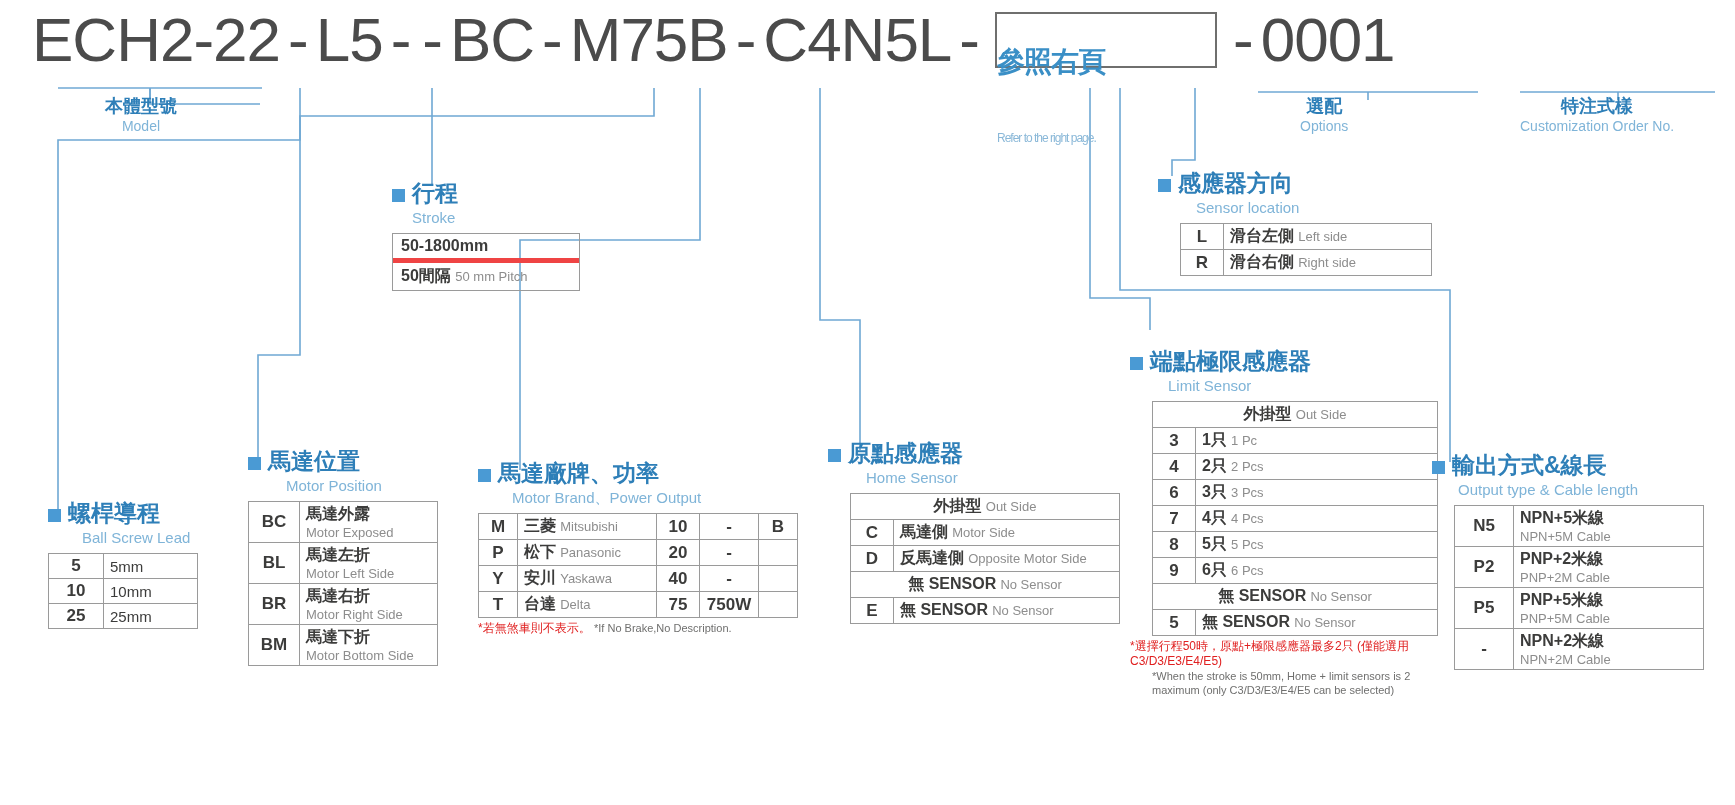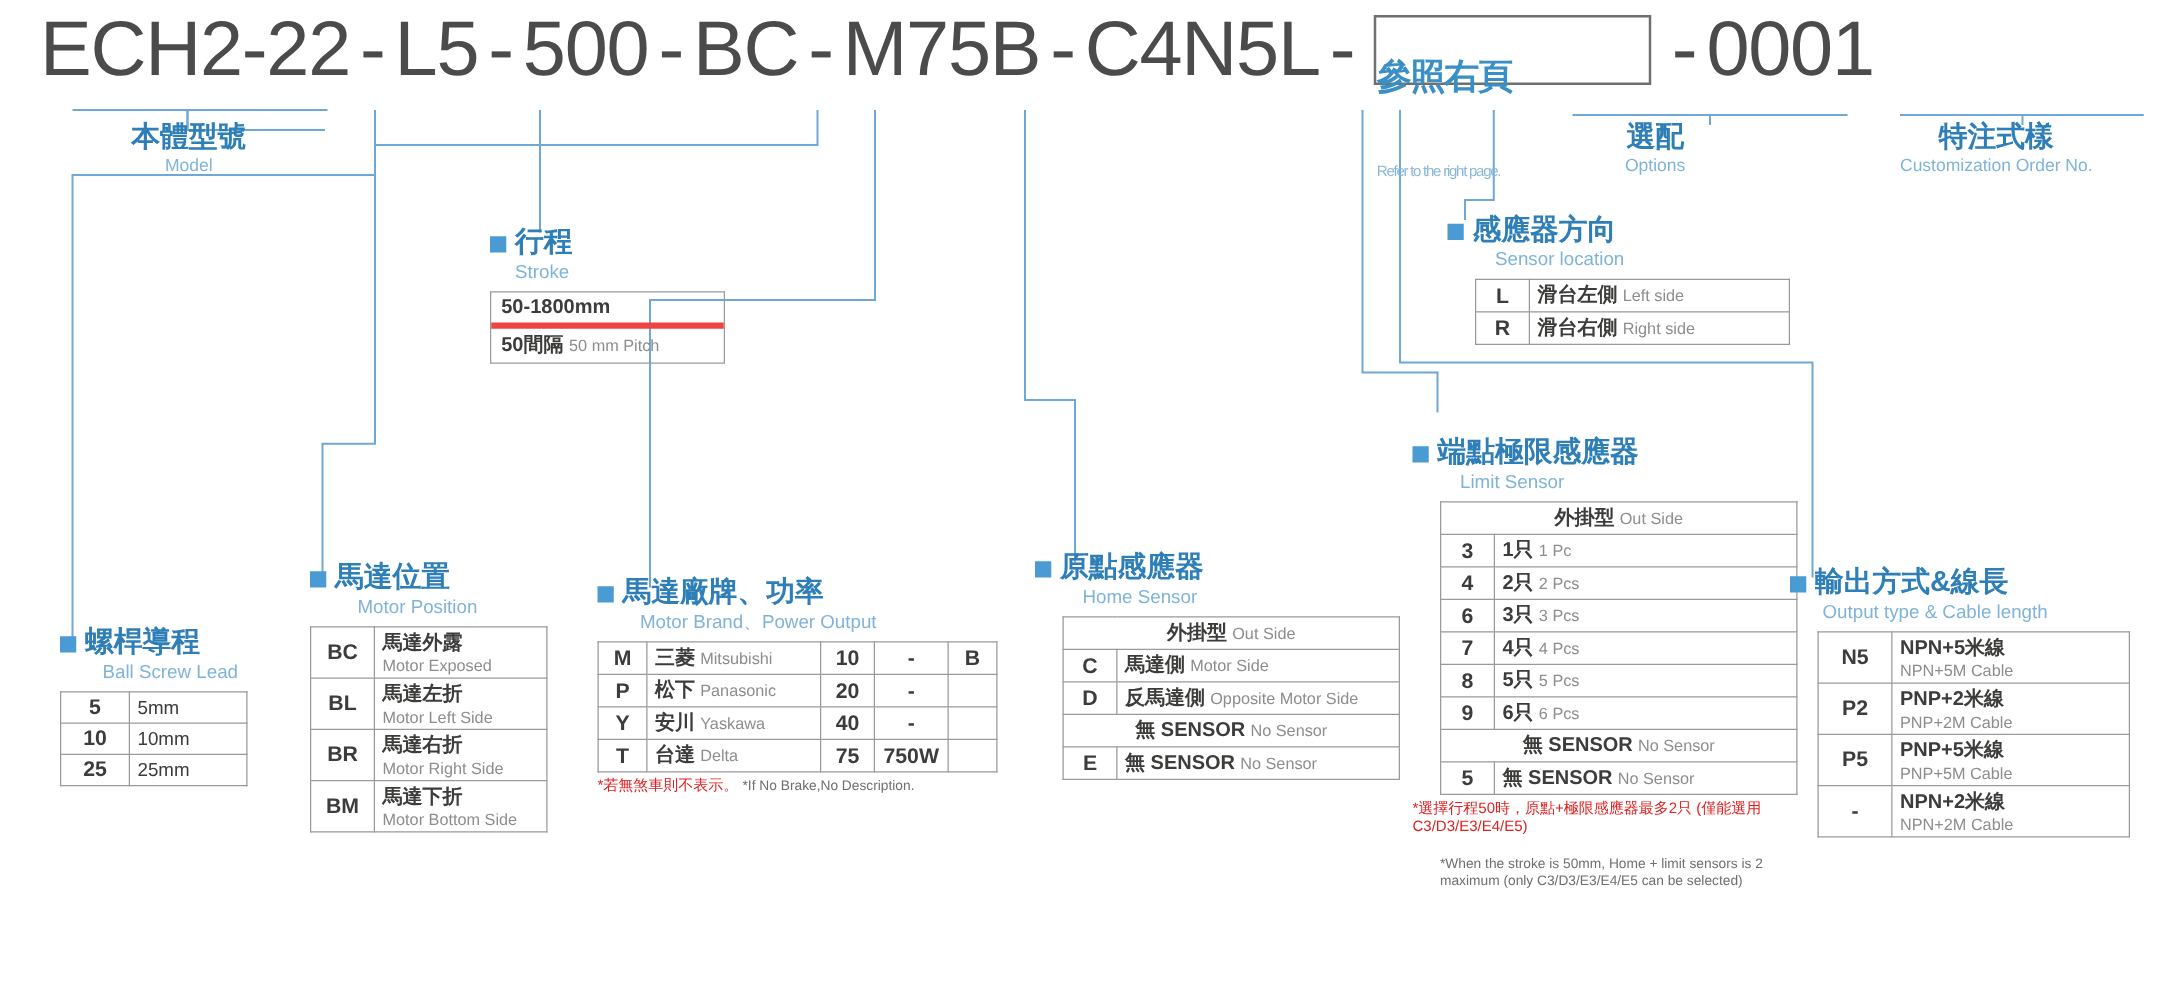--- a/index.html
+++ b/index.html
@@ -40,21 +40,21 @@
   
   svg.lines{position:absolute;top:0;left:0;width:1735px;height:805px;pointer-events:none;}
 
   
   .blk{position:absolute;}
   .hdr{display:flex;align-items:flex-start;}
   .sq{width:13px;height:13px;background:#4a9ad4;margin-right:7px;margin-top:9px;flex:none;}
   .hd-txt .zh{font-size:23px;font-weight:bold;color:#2e7fb8;line-height:1.2;white-space:nowrap;}
   .hd-txt .en{font-size:15px;color:#7fb4d8;line-height:1.3;white-space:nowrap;}
   .hd-center{text-align:center;}
-  .hd-center .zh{font-size:23px;font-weight:bold;color:#2e7fb8;line-height:1.2;}
+  .hd-center .zh{font-size:18px;font-weight:bold;color:#2e7fb8;line-height:1.2;}
   .hd-center .en{font-size:14px;color:#7fb4d8;}
 
   table.t{border-collapse:collapse;font-size:15px;}
   table.t td{border:1px solid #9a9a9a;padding:2px 6px;vertical-align:middle;}
   .code{text-align:center;font-weight:bold;font-size:17px;color:#3c3c3b;}
   .zh2{font-weight:bold;font-size:16px;color:#3c3c3b;white-space:nowrap;}
   .en2{font-size:13px;color:#8d8d8d;font-weight:normal;}
   .span-head{text-align:center;}
   .note{font-size:12px;color:#e02020;line-height:1.25;margin-top:3px;}
   .note .en3{color:#6f6f6e;font-size:11px;}
@@ -99,21 +99,20 @@
       <line x1="1520" y1="92" x2="1715" y2="92"></line>
       <path d="M1618,92 L1618,100"></path>
     </g>
   </svg>
 
   <div class="pn">
     <span class="tok">ECH2-22</span>
     <span class="dash">-</span>
     <span class="tok">L5</span>
     <span class="dash">-</span>
-    <span class="tok">500</span>
     <span class="dash">-</span>
     <span class="tok">BC</span>
     <span class="dash">-</span>
     <span class="tok">M75B</span>
     <span class="dash">-</span>
     <span class="tok">C4N5L</span>
     <span class="dash">-</span>
     <span class="optbox">
       <span class="ob1">參照右頁</span>
       <span class="ob2">Refer to the right page.</span>
@@ -255,21 +254,21 @@
       <tr>
         <td class="code">5</td>
         <td>
           <span class="zh2">無 SENSOR</span>
           <span class="en2">No Sensor</span>
         </td>
       </tr>
     </tbody>
       </table>
     <div class="note" style="width:290px;">*選擇行程50時，原點+極限感應器最多2只 (僅能選用C3/D3/E3/E4/E5)</div>
-    <div class="note en3" style="margin-left:22px;width:290px;color:#6f6f6e;font-size:11px;margin-top:16px;">*When the stroke is 50mm, Home + limit sensors is 2 maximum (only C3/D3/E3/E4/E5 can be selected)</div>
+    <div class="note en3" style="margin-left:22px;width:290px;color:#6f6f6e;font-size:11px;margin-top:1px;">*When the stroke is 50mm, Home + limit sensors is 2 maximum (only C3/D3/E3/E4/E5 can be selected)</div>
   </div>
 
   <div class="blk" style="top:448px;left:248px;">
     <div class="hdr">
       <div class="sq"></div>
       <div class="hd-txt">
         <div class="zh">馬達位置</div>
         <div class="en" style="padding-left:18px">Motor Position</div>
       </div>
     </div>

